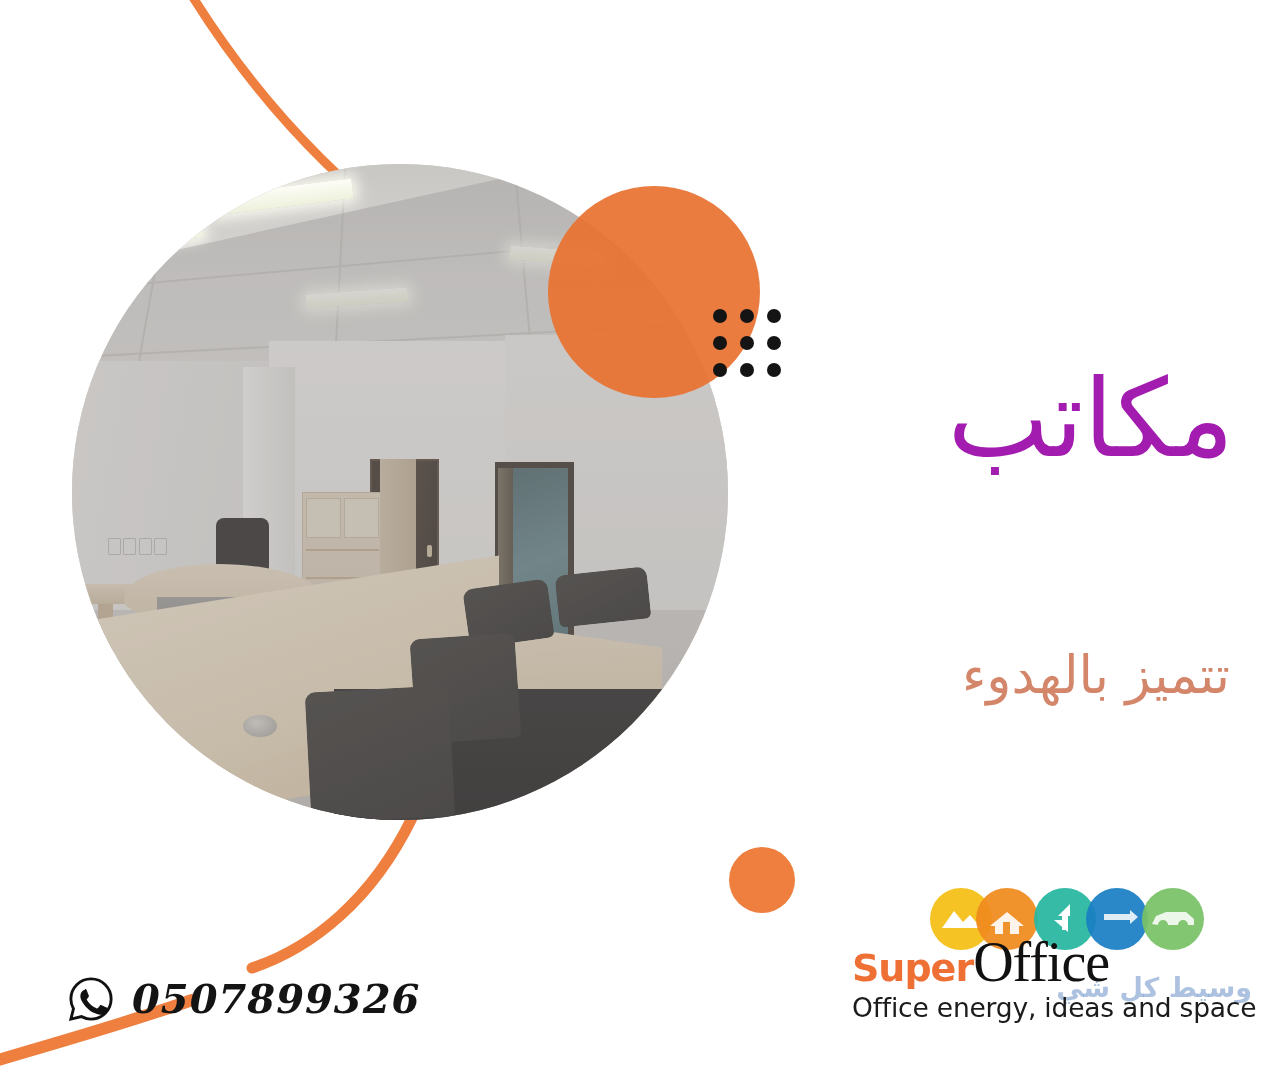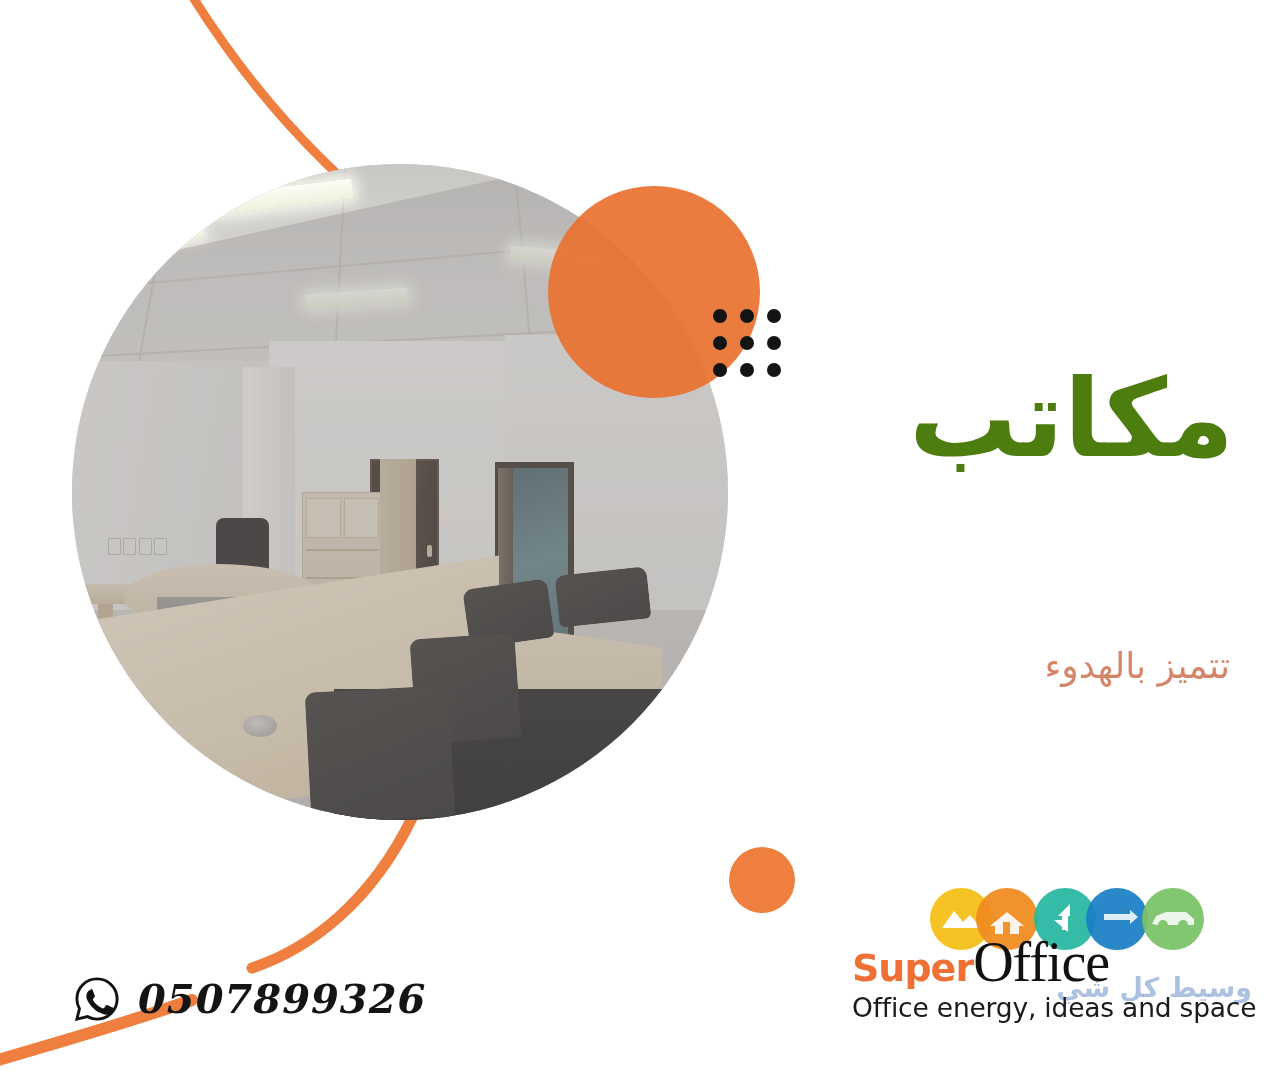--- a/index.html
+++ b/index.html
@@ -192,38 +192,38 @@
   
   .headline {
     position: absolute; right: 46px; top: 352px;
     width: 640px;
     text-align: right;
     direction: rtl;
   }
   .headline .hl-line {
     display: block;
     font-family: "DejaVu Sans", "Liberation Sans", sans-serif;
-    font-weight: 700;
-    color: #4d7c0f;
+    font-weight: 400;
+    color: #a21caf;
     font-size: 108px;
     line-height: 1.24;
     letter-spacing: -1px;
     text-align: right;
   }
   .subhead {
     position: absolute; right: 50px; top: 644px;
     width: 640px; text-align: right; direction: rtl;
-    font-size: 36px; font-weight: 400;
+    font-size: 52px; font-weight: 400;
     color: #d4866a;
     line-height: 1.2;
   }
 
   
   .phone-row {
-    position: absolute; left: 74px; top: 975px;
+    position: absolute; left: 68px; top: 975px;
     display: flex; align-items: center; gap: 18px;
   }
   .wa-icon { width: 46px; height: 46px; display: block; }
   .phone-num {
     font-family: "DejaVu Serif", "Liberation Serif", serif;
     font-style: italic; font-weight: 700;
     font-size: 40px; color: #141414; letter-spacing: 1px;
   }
 
   

